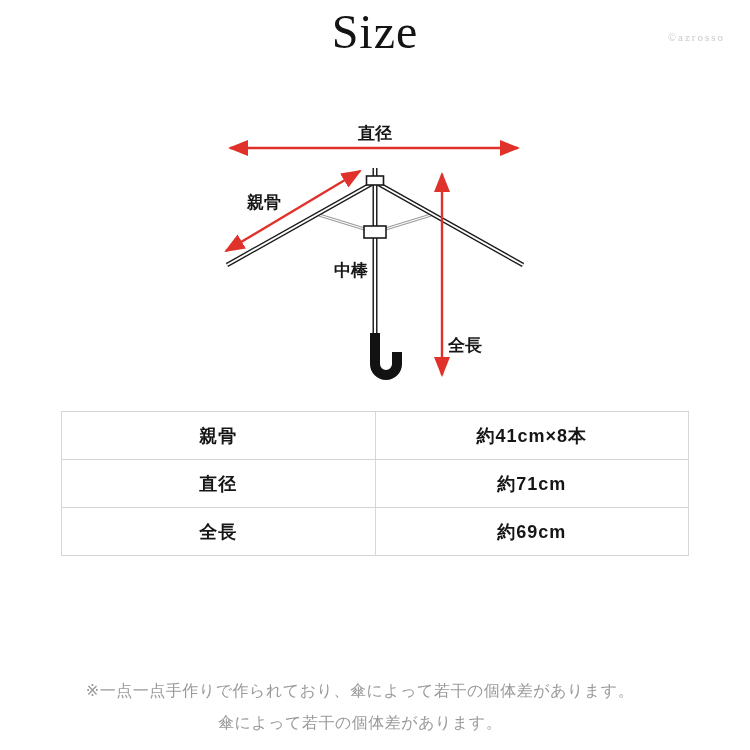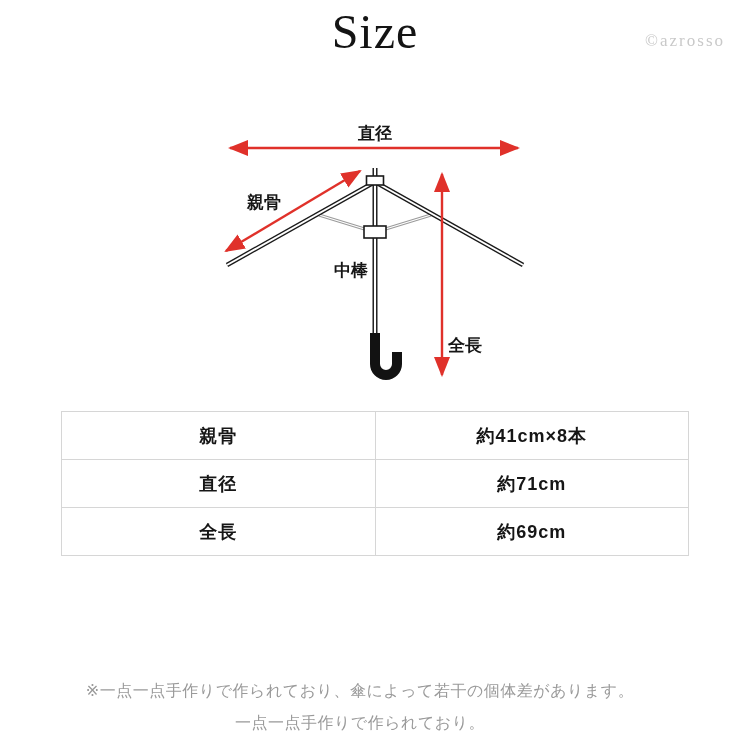--- a/index.html
+++ b/index.html
@@ -9,21 +9,21 @@
 
   .page-title {
     position:absolute; top:4px; left:0; width:750px;
     text-align:center;
     font-family:"Liberation Serif","DejaVu Serif",serif;
     font-size:48px; font-weight:400; letter-spacing:1px; color:#141414;
   }
   .watermark {
     position:absolute; top:31px; right:25px;
     font-family:"Liberation Serif","DejaVu Serif",serif;
-    font-size:17px; letter-spacing:2px; color:#c9c9c9;text-align:center;
+    font-size:11px; letter-spacing:2px; color:#c9c9c9;text-align:center;
   }
 
   .diagram-svg { position:absolute; top:0; left:0; pointer-events:none; }
   .dim-label { font-size:17px; font-weight:bold; fill:#161616; }
 
   .spec-table {
     position:absolute; top:411px; left:61px; width:628px;
     border-collapse:collapse; table-layout:fixed;
   }
   .spec-table td {
@@ -107,13 +107,13 @@
       <td>約71cm</td>
     </tr>
     <tr>
       <td>全長</td>
       <td>約69cm</td>
     </tr>
   </tbody>
 </table>
 
 <div class="footer-note line1">※一点一点手作りで作られており、傘によって若干の個体差があります。</div>
-<div class="footer-note line2">一点一点手作りで作られており。</div>
+<div class="footer-note line2">傘によって若干の個体差があります。</div>
 
 </body></html>

